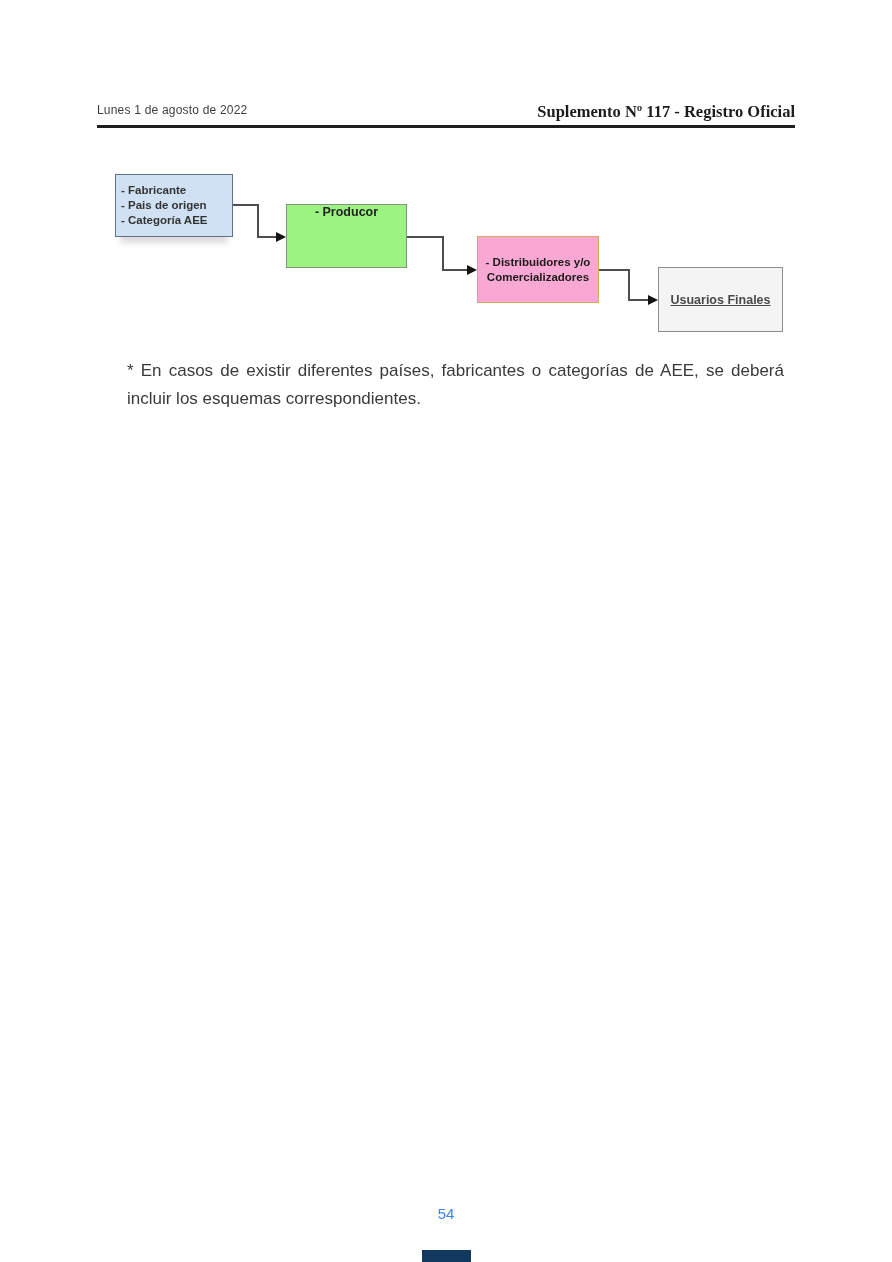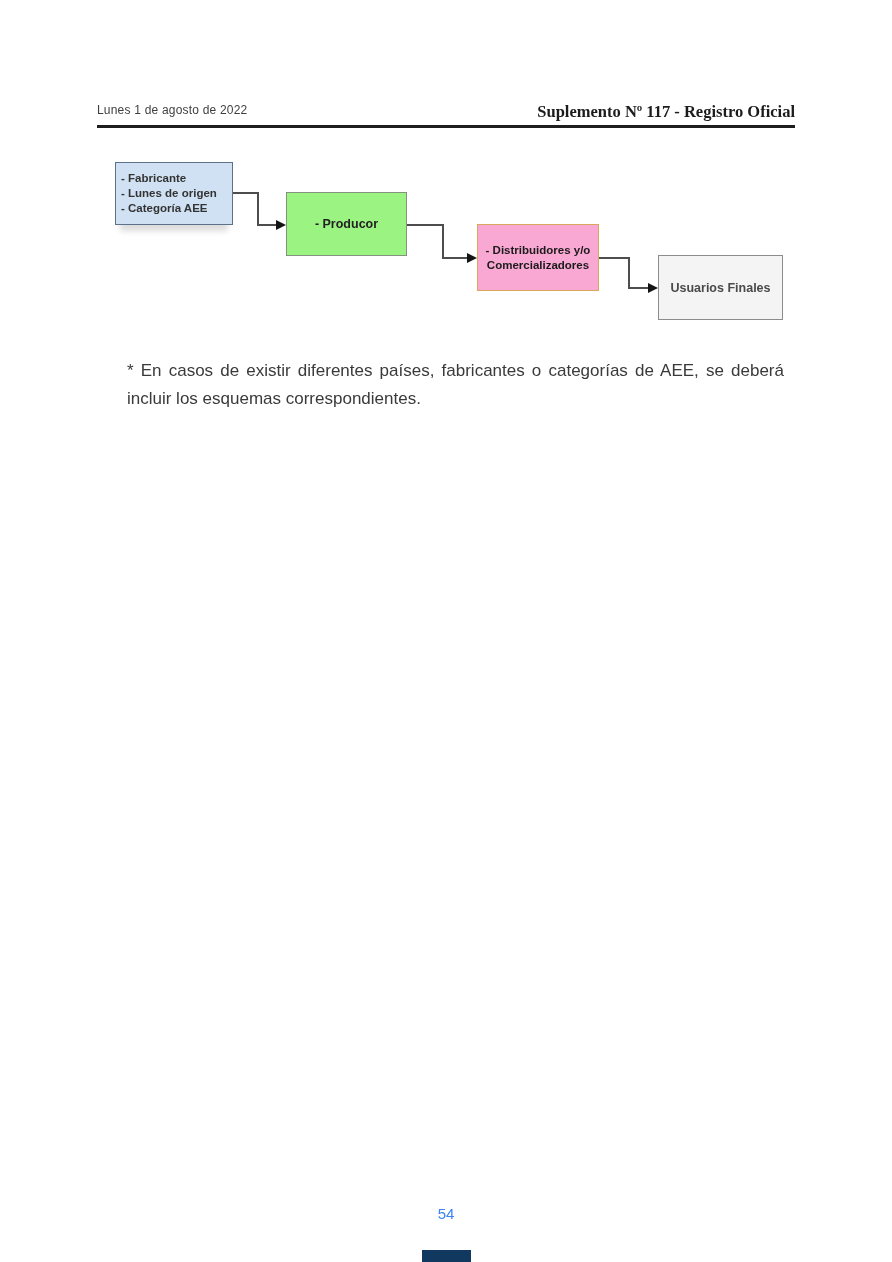--- a/index.html
+++ b/index.html
@@ -40,21 +40,21 @@
     top: 125px;
     width: 698px;
     height: 3px;
     background: #1e1e1e;
   }
 
   
   .diagram {
     position: absolute;
     left: 0;
-    top: 0;
+    top: 12px;
     width: 766px;
     height: 400px;
   }
   .node {
     position: absolute;
     box-sizing: border-box;
     border: 1px solid;
     font-weight: bold;
   }
   .node-origin {
@@ -68,21 +68,21 @@
     font-size: 11.5px;
     line-height: 15px;
     color: #333333;
     box-shadow: 0 11px 6px -5px rgba(0,0,0,0.14);
   }
   .node-producer {
     left: 286px; top: 192px; width: 121px; height: 64px;
     background: #9bf481;
     border-color: #859181;
     display: flex;
-    align-items: center;
+    align-items: flex-start;
     justify-content: center;
     font-size: 12.5px;
     color: #222222;
   }
   .node-distrib {
     left: 477px; top: 224px; width: 122px; height: 67px;
     background: #f9a8d4;
     border-color: #d8a85c;
     display: flex;
     flex-direction: column;
@@ -95,20 +95,21 @@
   }
   .node-users {
     left: 658px; top: 255px; width: 125px; height: 65px;
     background: #f4f4f4;
     border-color: #8c8c8c;
     display: flex;
     align-items: center;
     justify-content: center;
     font-size: 12.5px;
     color: #4a4a4a;
+    text-decoration: underline;
   }
   .connectors {
     position: absolute;
     left: 0; top: 0;
   }
   .connectors path {
     fill: none;
     stroke: #4d4d4d;
     stroke-width: 2px;
   }
@@ -171,21 +172,21 @@
       <path d="M233,193 L258,193 L258,225 L277,225"></path>
       <polygon points="286,225 276,220 276,230"></polygon>
       <path d="M407,225 L443,225 L443,258 L468,258"></path>
       <polygon points="477,258 467,253 467,263"></polygon>
       <path d="M599,258 L629,258 L629,288 L649,288"></path>
       <polygon points="658,288 648,283 648,293"></polygon>
     </svg>
 
     <div class="node node-origin">
       <span>- Fabricante</span>
-      <span>- Lunes de origen</span>
+      <span>- Pais de origen</span>
       <span>- Categoría AEE</span>
     </div>
 
     <div class="node node-producer">
       <span>- Producor</span>
     </div>
 
     <div class="node node-distrib">
       <span>- Distribuidores y/o</span>
       <span>Comercializadores</span>

